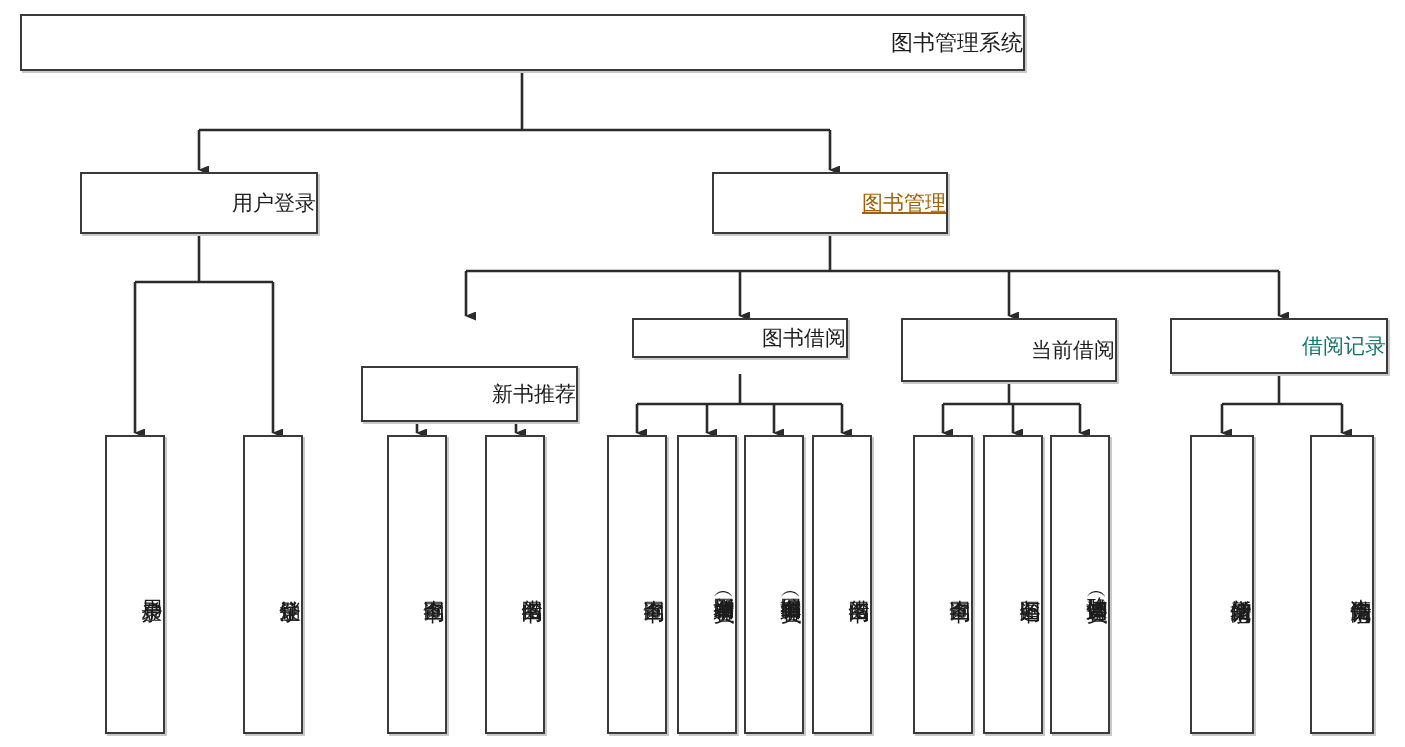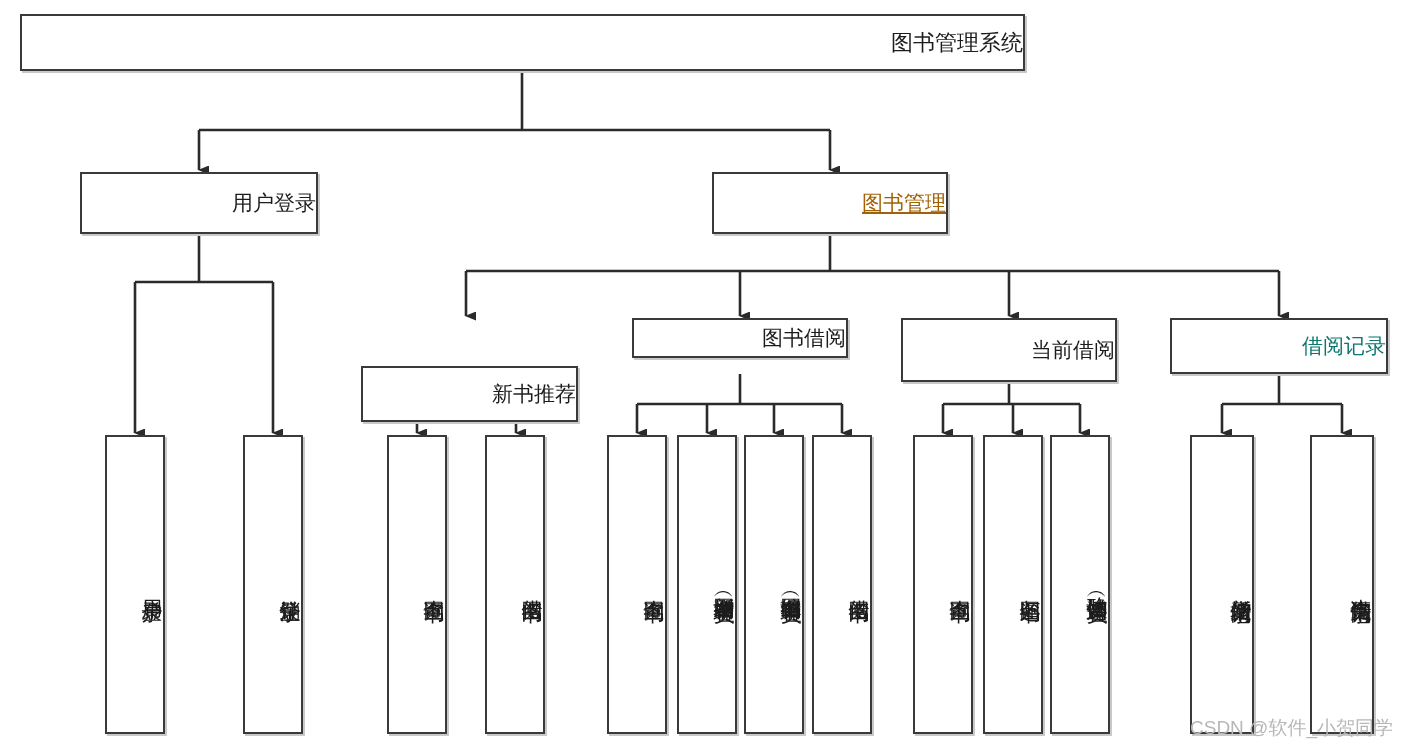--- a/index.html
+++ b/index.html
@@ -175,15 +175,14 @@
         <span class="node-label vertical" style="color: rgb(28, 28, 28);">确认归还（管理员）</span>
       </div>
       <div class="node-box shadowed" style="left: 1190px; top: 435px; width: 64px; height: 299px; border-color: rgb(58, 58, 58); background: rgb(255, 255, 255);">
         <span class="node-label vertical" style="color: rgb(28, 28, 28);">新增借阅记录</span>
       </div>
       <div class="node-box shadowed" style="left: 1310px; top: 435px; width: 64px; height: 299px; border-color: rgb(58, 58, 58); background: rgb(255, 255, 255);">
         <span class="node-label vertical" style="color: rgb(28, 28, 28);">查询借阅记录</span>
       </div>
     </div>
 
-  <div class="watermark" style="left: 1190px; top: 715px; color: rgb(183, 183, 183);">CSDN @软件_小贺同学</div>
 
 </div>
 
 </body></html>

